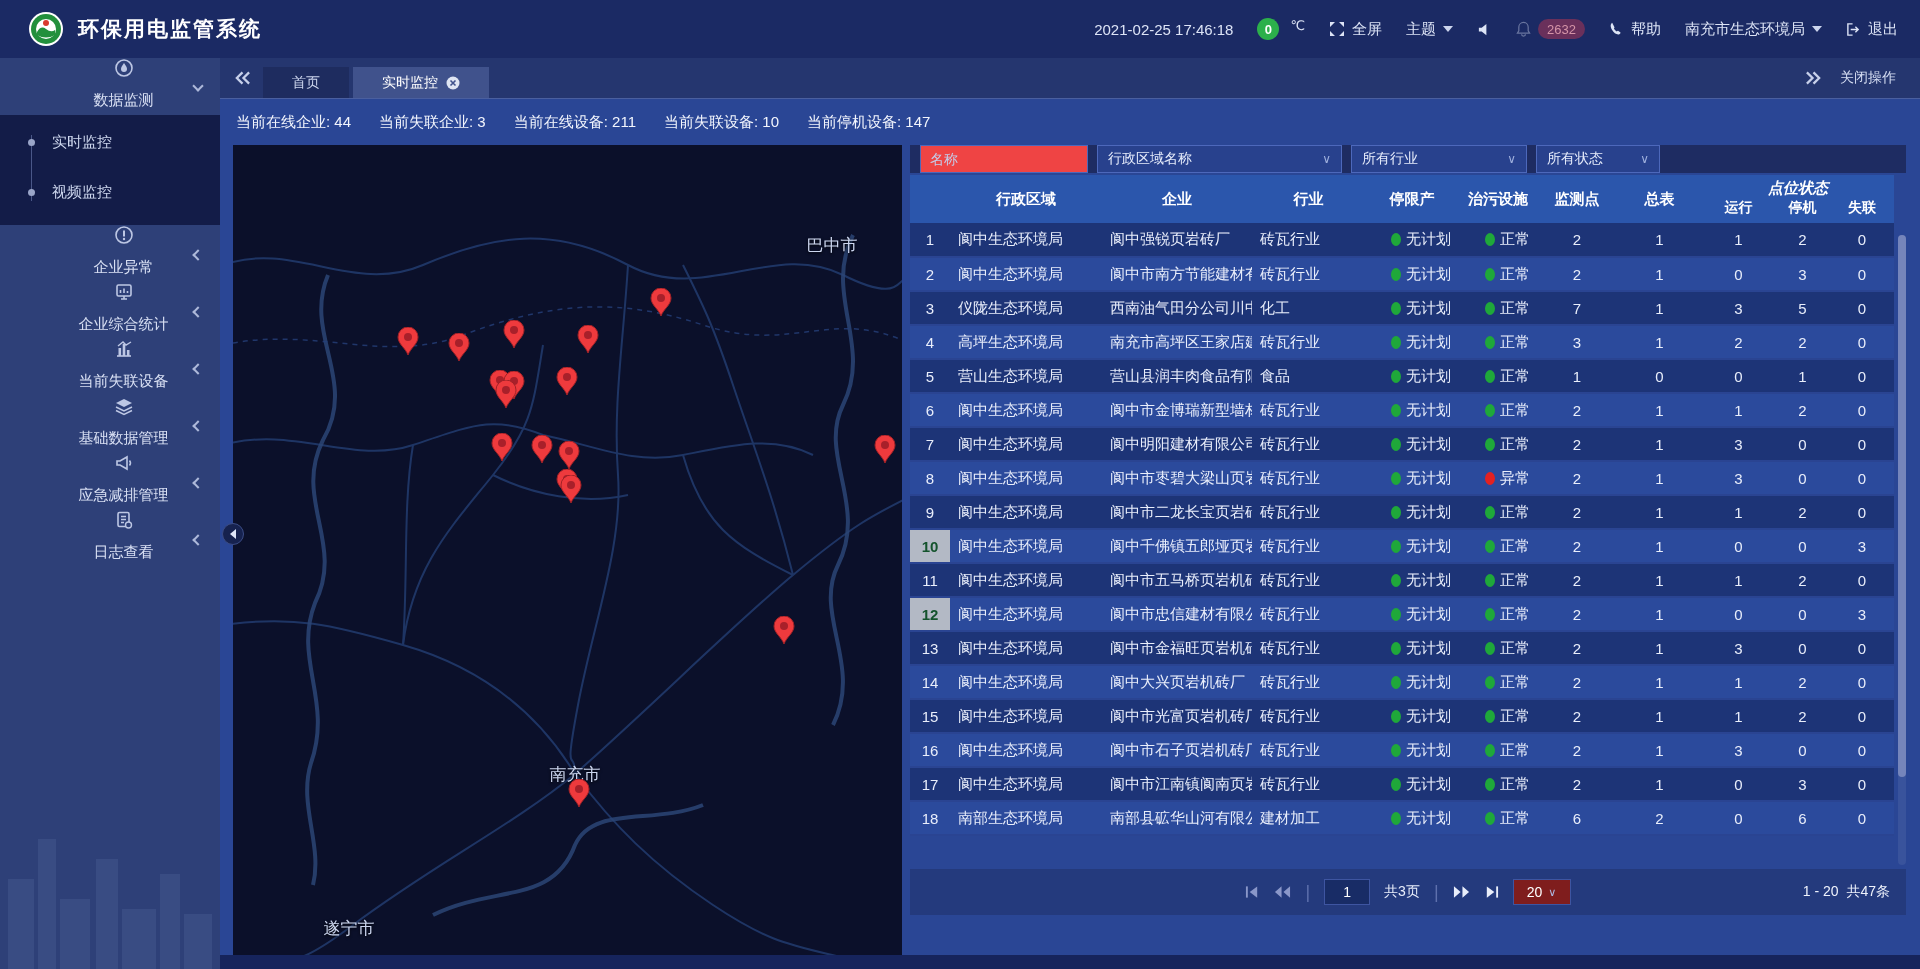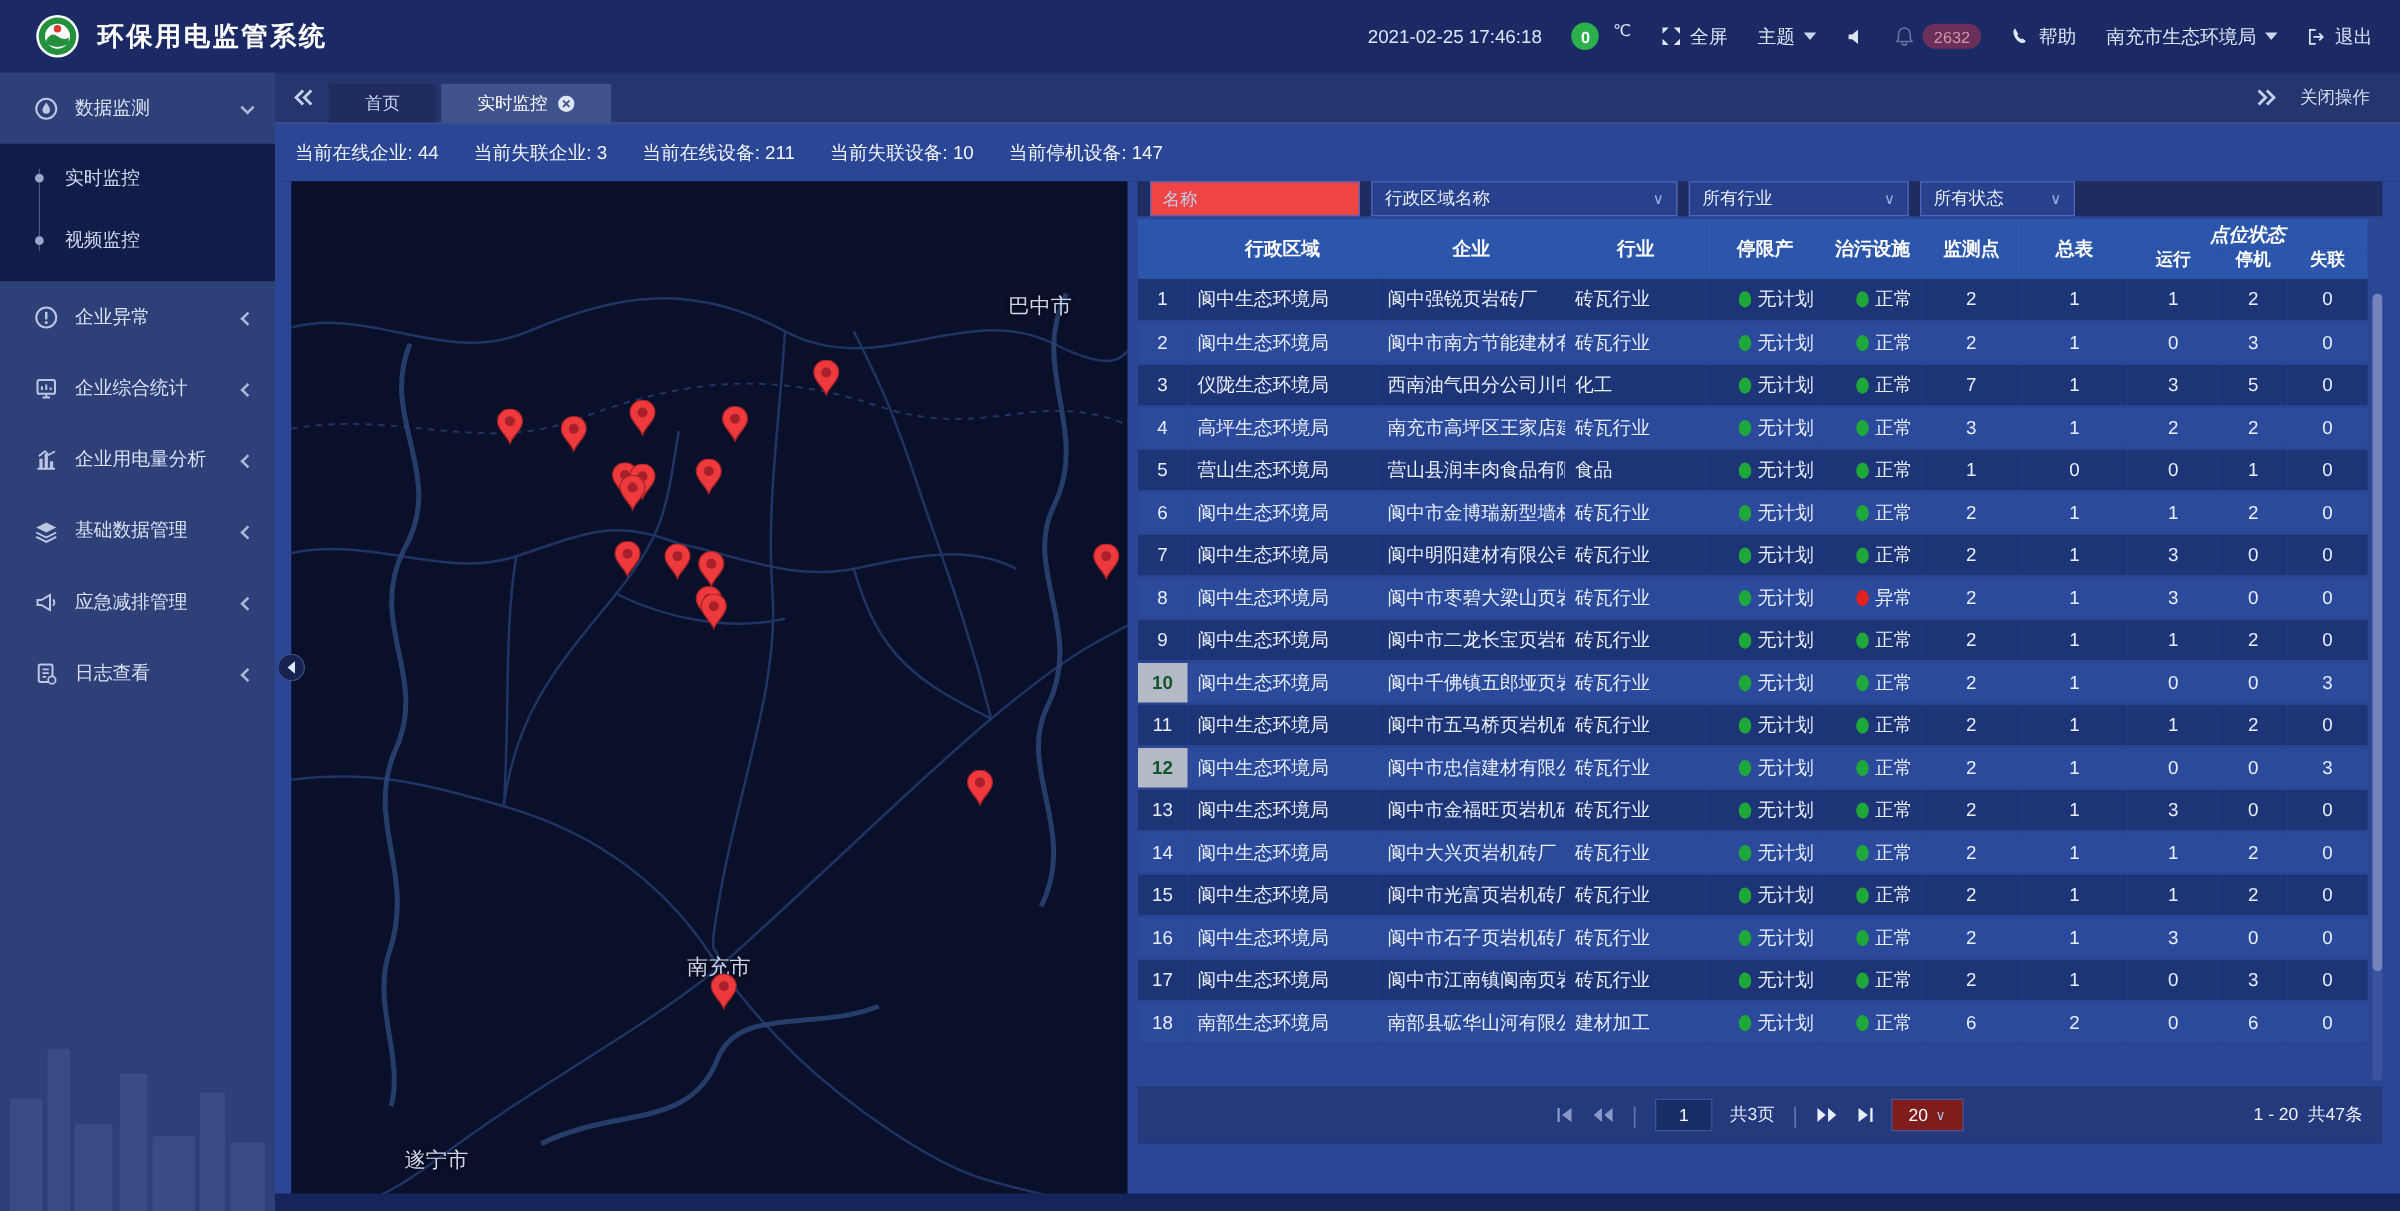--- a/index.html
+++ b/index.html
@@ -19,21 +19,21 @@
   .temp-unit { font-size:13px; margin-left:4px; position:relative; top:-4px; }
   .caret-down { width:0; height:0; border-left:5px solid transparent; border-right:5px solid transparent; border-top:6px solid #cdd6ee; display:inline-block; }
   .notif-pill { min-width:46px; height:20px; border-radius:10px; background:rgba(172,52,84,.55); color:#d494a7;
                 font-size:13px; display:flex; align-items:center; justify-content:center; padding:0 9px; }
 
   
   .body-row { flex:1; display:flex; min-height:0; }
 
   
   .sidebar { width:220px; background:#2e4078; position:relative; flex:0 0 auto; overflow:hidden; }
-  .menu-item { height:57px; display:flex; align-items:center; padding-left:27px; gap:13px; font-size:15px; color:#d9e0f4; cursor:pointer; position:relative; }
+  .menu-item { height:57px; display:flex; align-items:center; padding-left:27px; gap:13px; font-size:15px; color:#d9e0f4; cursor:pointer; position:relative;flex-direction:column; }
   .mi-icon { width:20px; height:20px; flex:0 0 auto; opacity:.9; }
   .chev { position:absolute; right:18px; width:8px; height:8px; border-right:2px solid #aeb9da; border-bottom:2px solid #aeb9da; }
   .chev.down { transform:rotate(45deg); top:24px; }
   .chev.left { transform:rotate(135deg); top:26px; }
   .submenu { background:#131c48; position:relative; padding:2px 0 8px 0; }
   .submenu:before { content:""; position:absolute; left:31px; top:20px; bottom:24px; width:1px; background:#4a5788; }
   .submenu-item { height:50px; display:flex; align-items:center; padding-left:52px; font-size:15px; color:#cfd8ef; cursor:pointer; position:relative; }
   .submenu-item .dot { position:absolute; left:28px; width:7px; height:7px; border-radius:50%; background:#9aa5c8; }
   .skyline { position:absolute; left:0; right:0; bottom:0; height:150px; pointer-events:none; }
   .skyline div { position:absolute; bottom:0; background:rgba(160,185,240,.10); }
@@ -207,21 +207,21 @@
             <span class="chev left"></span>
           </div>
           <div class="menu-item">
             <span class="mi-icon"><svg width="20" height="20" viewBox="0 0 20 20">
                 <path d="M3 17h14" stroke="#cdd6f0" stroke-width="1.6"></path>
                 <rect x="4.5" y="9" width="2.6" height="8" fill="#cdd6f0"></rect>
                 <rect x="8.7" y="5" width="2.6" height="12" fill="#cdd6f0"></rect>
                 <rect x="12.9" y="11" width="2.6" height="6" fill="#cdd6f0"></rect>
                 <path d="M4 7l5-4 3 3 5-3" stroke="#cdd6f0" stroke-width="1.4" fill="none"></path>
               </svg></span>
-            <span>企业用电量分析</span>
+            <span>当前失联设备</span>
             <span class="chev left"></span>
           </div>
           <div class="menu-item">
             <span class="mi-icon"><svg width="20" height="20" viewBox="0 0 20 20">
                 <path d="M10 3l8 4-8 4-8-4z" fill="#cdd6f0"></path>
                 <path d="M2 11l8 4 8-4M2 14.5l8 4 8-4" fill="none" stroke="#cdd6f0" stroke-width="1.5"></path>
               </svg></span>
             <span>基础数据管理</span>
             <span class="chev left"></span>
           </div>

